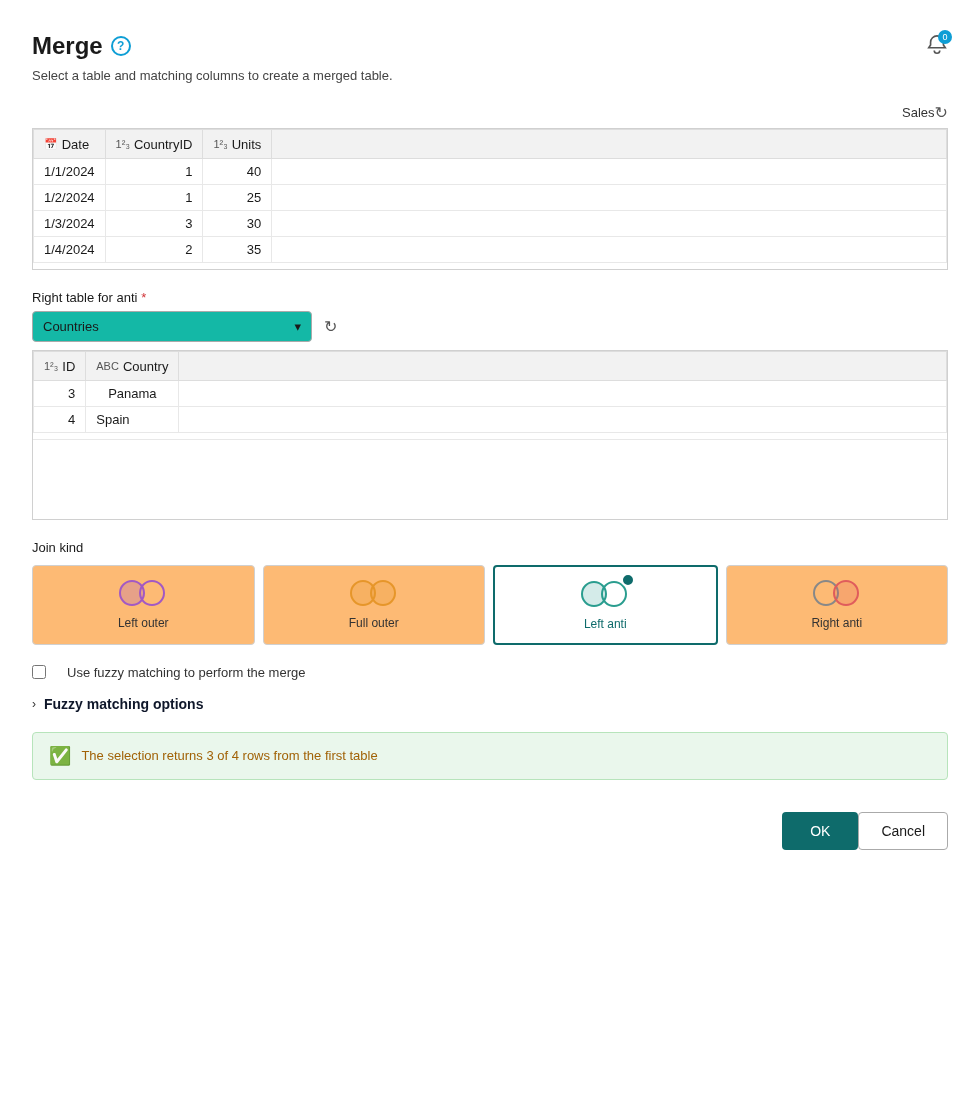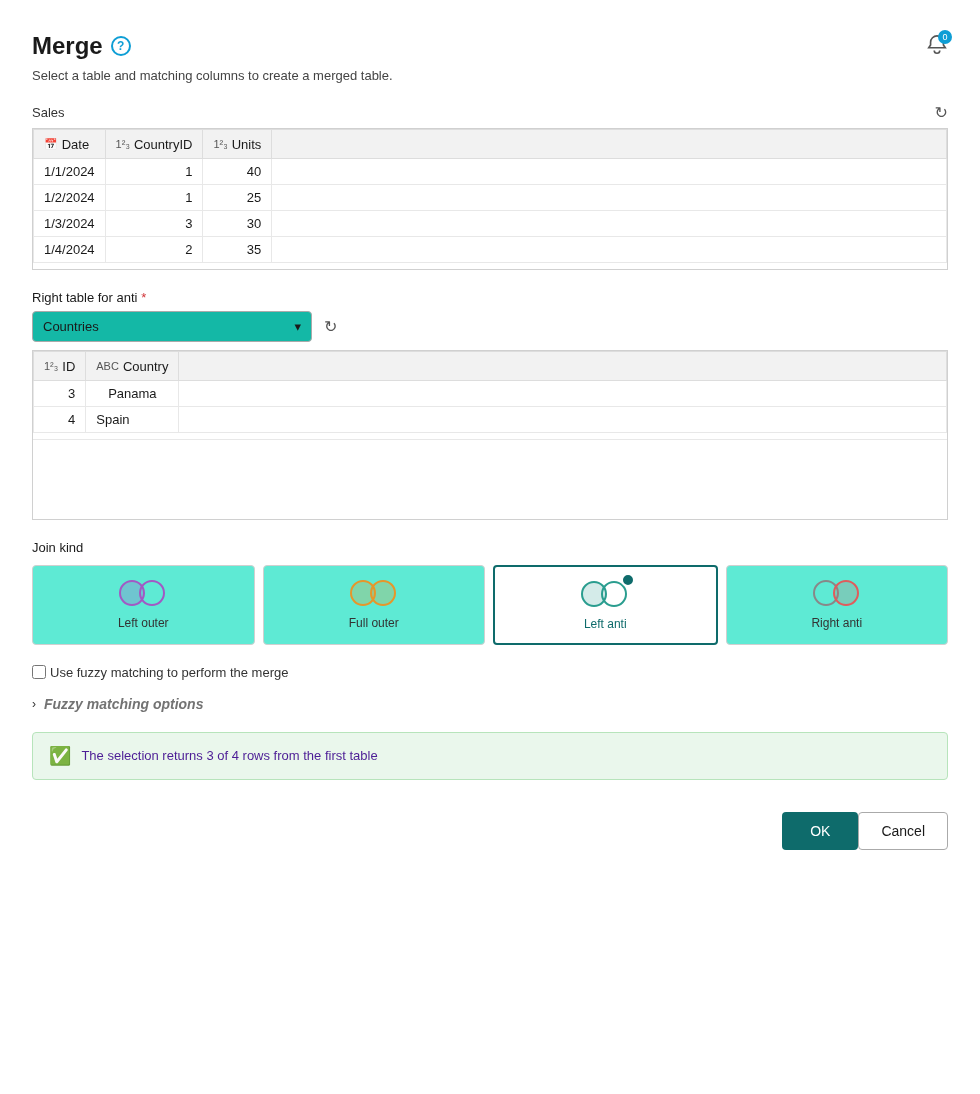--- a/index.html
+++ b/index.html
@@ -64,21 +64,21 @@
     .subtitle {
       color: #444;
       margin-bottom: 20px;
       font-size: 13px;
     }
 
     
     .section-header {
       display: flex;
       align-items: center;
-      justify-content: space-between;
+      justify-content: flex-end;
       margin-bottom: 6px;
     }
     .section-label {
       font-size: 13px;
       font-weight: 500;
       color: #333;
     }
     .refresh-btn {
       background: none;
       border: none;
@@ -163,21 +163,21 @@
     .join-card {
       flex: 1;
       border: 1px solid #d0d0d0;
       border-radius: 4px;
       padding: 12px 8px;
       display: flex;
       flex-direction: column;
       align-items: center;
       gap: 8px;
       cursor: pointer;
-      background: #5eead4;
+      background: #fdba74;
       min-width: 0;
     }
     .join-card.selected {
       border: 2px solid #0e6b6b;
       background: #fff;
     }
     .join-card-label {
       font-size: 12px;
       text-align: center;
       color: #333;
@@ -234,43 +234,42 @@
       height: 14px;
       background: #0e6b6b;
       border-radius: 50%;
       border: 2px solid white;
     }
 
     
     .checkbox-row {
       display: flex;
       align-items: center;
-      gap: 4px;
+      gap: 21px;
       margin-bottom: 16px;
     }
     .checkbox-row input[type="checkbox"] {
       width: 14px;
       height: 14px;
     }
     .checkbox-label {
       font-size: 13px;
       color: #333;
     }
     .fuzzy-options {
       display: flex;
       align-items: center;
       gap: 8px;
       margin-bottom: 20px;
       cursor: pointer;
     }
     .fuzzy-options-label {
       font-size: 14px;
       font-weight: 700;
-      color: #737373;
-      font-style: italic;
+      color: #0f172a;
     }
     .chevron {
       font-size: 12px;
       color: #333;
     }
 
     
     .info-banner {
       background: #eaf7ec;
       border: 1px solid #b7e4bb;
@@ -280,21 +279,21 @@
       align-items: center;
       gap: 10px;
       margin-bottom: 32px;
     }
     .info-banner-icon {
       color: #2e7d32;
       font-size: 18px;
     }
     .info-banner-text {
       font-size: 13px;
-      color: #4c1d95;
+      color: #a16207;
     }
 
     
     .footer {
       display: flex;
       justify-content: flex-end;
       gap: 0;
     }
     .btn-ok {
       background: #0e6b6b;

